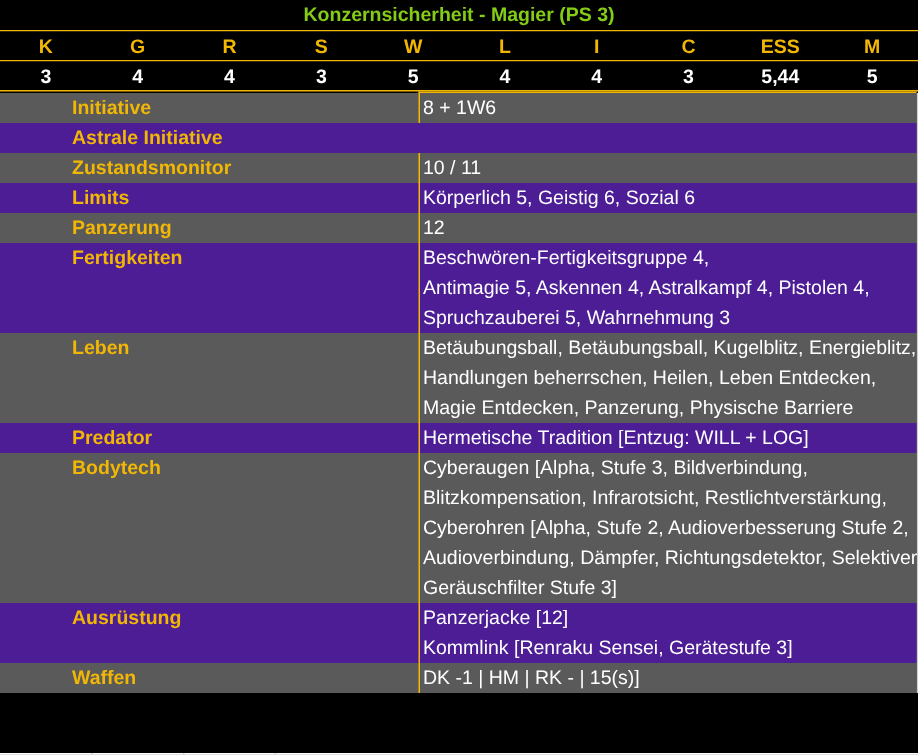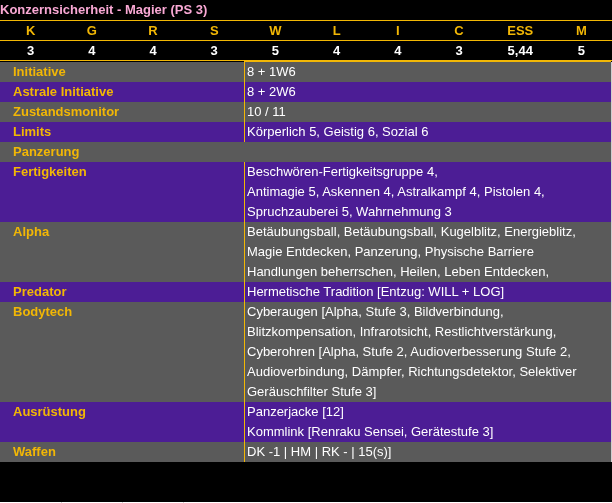--- a/index.html
+++ b/index.html
@@ -21,24 +21,25 @@
       width: 612px;
       height: 502px;
       background: #000000;
     }
     .title-row {
       position: absolute;
       left: 0; top: 0;
       width: 612px; height: 20px;
       background: #000;
       border-bottom: 1px solid #f2b705;
-      color: #f9a8d4;
+      color: #84cc16;
       font-weight: bold;
       font-size: 13px;
       line-height: 20px;
+      text-align: center;
     }
     .stat-row {
       position: absolute;
       left: 0;
       width: 612px;
       height: 19px;
       display: flex;
       background: #000;
       border-bottom: 1px solid #f2b705;
     }
@@ -70,20 +71,21 @@
     .data-row:first-child .val-cell { border-top: 1px solid #f2b705; margin-top: -1px; }
     .label-cell {
       width: 244px;
       flex: 0 0 244px;
       color: #f2b705;
       font-weight: bold;
       font-size: 13px;
       line-height: 20px;
       padding-left: 13px;
       box-sizing: border-box;
+      margin-left: 35px;
     }
     .val-cell {
       flex: 1 1 auto;
       border-left: 1px solid #f2b705;
       color: #ffffff;
       font-size: 13px;
       line-height: 20px;
       padding-left: 2px;
       box-sizing: border-box;
     }
@@ -145,58 +147,58 @@
 
     <div class="data-row grey">
       <div class="label-cell">Initiative</div>
       <div class="val-cell">
         <span class="val-line">8 + 1W6</span>
       </div>
     </div>
 
     <div class="data-row black">
       <div class="label-cell">Astrale Initiative</div>
-      <div class="val-cell">
-        <span class="val-line">8 + 2W6</span>
-      </div>
     </div>
 
     <div class="data-row grey">
       <div class="label-cell">Zustandsmonitor</div>
       <div class="val-cell">
         <span class="val-line">10 / 11</span>
       </div>
     </div>
 
     <div class="data-row black">
       <div class="label-cell">Limits</div>
       <div class="val-cell">
         <span class="val-line">Körperlich 5, Geistig 6, Sozial 6</span>
       </div>
     </div>
 
     <div class="data-row grey">
       <div class="label-cell">Panzerung</div>
+      <div class="val-cell">
+        <span class="val-line">12</span>
+      </div>
     </div>
 
     <div class="data-row black">
       <div class="label-cell">Fertigkeiten</div>
       <div class="val-cell">
         <span class="val-line">Beschwören-Fertigkeitsgruppe 4,</span>
         <span class="val-line">Antimagie 5, Askennen 4, Astralkampf 4, Pistolen 4,</span>
         <span class="val-line">Spruchzauberei 5, Wahrnehmung 3</span>
       </div>
     </div>
 
     <div class="data-row grey">
-      <div class="label-cell">Alpha</div>
+      <div class="label-cell">Leben</div>
       <div class="val-cell">
         <span class="val-line">Betäubungsball, Betäubungsball, Kugelblitz, Energieblitz,</span>
+        <span class="val-line">Handlungen beherrschen, Heilen, Leben Entdecken,</span>
         <span class="val-line">Magie Entdecken, Panzerung, Physische Barriere</span>
-        <span class="val-line">Handlungen beherrschen, Heilen, Leben Entdecken,</span>
       </div>
     </div>
 
     <div class="data-row black">
       <div class="label-cell">Predator</div>
       <div class="val-cell">
         <span class="val-line">Hermetische Tradition [Entzug: WILL + LOG]</span>
       </div>
     </div>
 

